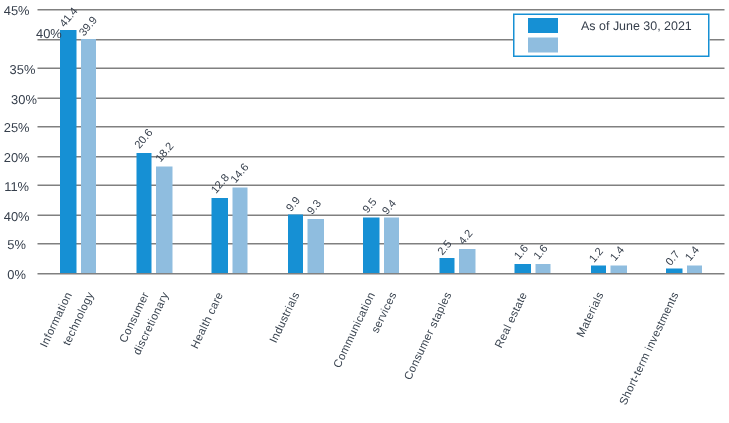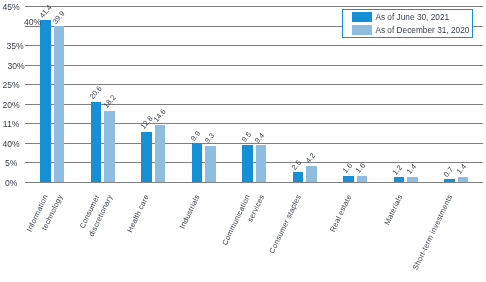--- a/index.html
+++ b/index.html
@@ -9,21 +9,21 @@
   .ylabel{position:absolute;font-size:8.6px;line-height:9px;color:#363f4c;text-align:center;}
   .bar{position:absolute;}
   .vlabel{position:absolute;left:0;top:0;font-size:7.4px;line-height:7.4px;color:#363f4c;white-space:nowrap;transform-origin:0% 100%;}
   .catlabel{position:absolute;left:0;top:0;}
   .catline{position:absolute;left:0;top:0;font-size:7.5px;line-height:8px;letter-spacing:0.22px;color:#3a4450;white-space:nowrap;transform-origin:100% 100%;}
   #legend{position:absolute;left:342.2px;top:8.7px;width:130.6px;height:29.6px;border:1px solid #1690d4;background:#fff;box-sizing:border-box;}
   .lgrow{position:absolute;left:8.8px;display:flex;align-items:center;}
   .lgrow.r1{top:2.1px;}
   .lgrow.r2{top:15.3px;}
   .lgsw{width:20.4px;height:10px;flex:none;}
-  .lgtx{font-size:8.3px;line-height:9.4px;position:relative;top:1.2px;color:#363f4c;margin-left:3.0px;white-space:nowrap;}
+  .lgtx{font-size:8.3px;line-height:9.4px;position:relative;top:1.2px;color:#363f4c;margin-left:15px;white-space:nowrap;}
 </style>
 </head>
 <body>
 
 <div id="chart">
   <div id="plot">
       <div class="gridline" style="left: 24.9px; top: 6px; width: 458.1px;"></div>
       <div class="gridline" style="left: 24.9px; top: 26px; width: 458.1px;"></div>
       <div class="gridline" style="left: 24.9px; top: 45px; width: 458.1px;"></div>
       <div class="gridline" style="left: 24.9px; top: 65px; width: 458.1px;"></div>
@@ -114,16 +114,15 @@
         <span class="catline" style="left: 372.1px; top: 189.2px; transform: rotate(-64.5deg);">Short-term investments</span>
       </div>
     </div>
   <div id="legend">
     <div class="lgrow r1">
       <span class="lgsw" style="background: rgb(22, 144, 212);"></span>
       <span class="lgtx">As of June 30, 2021</span>
     </div>
     <div class="lgrow r2">
       <span class="lgsw" style="background: rgb(143, 189, 223);"></span>
-      <span class="lgtx">As of December 31, 2020</span>
     </div>
   </div>
 </div>
 
 </body></html>

